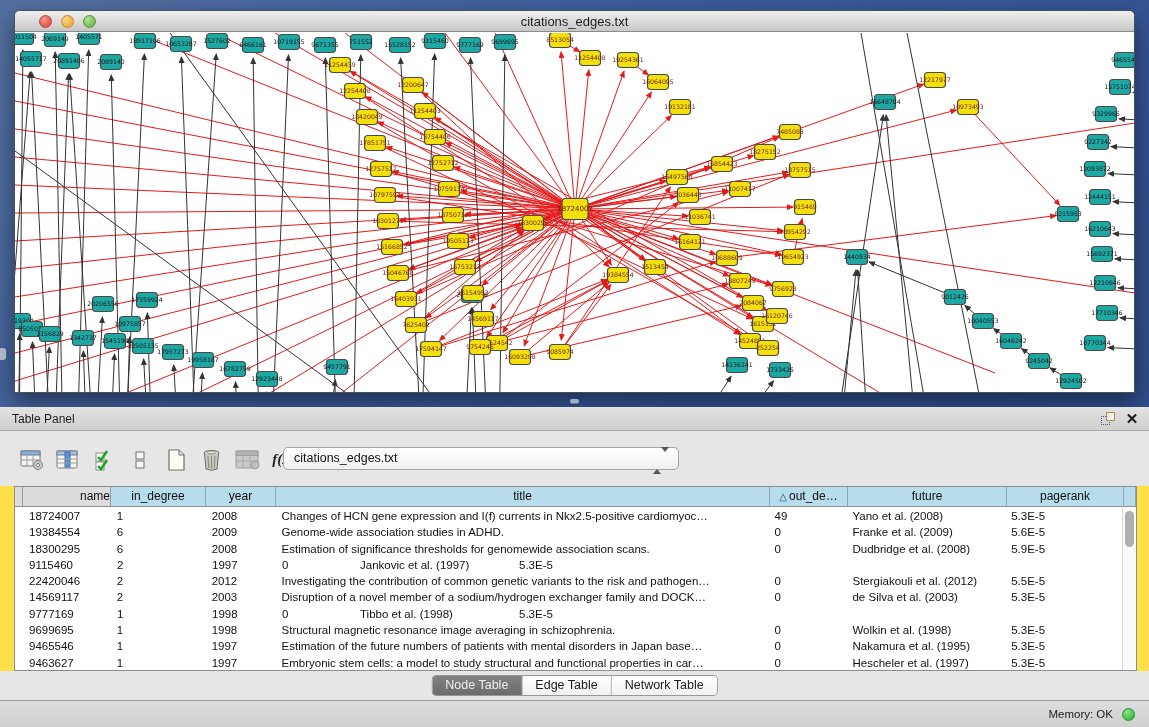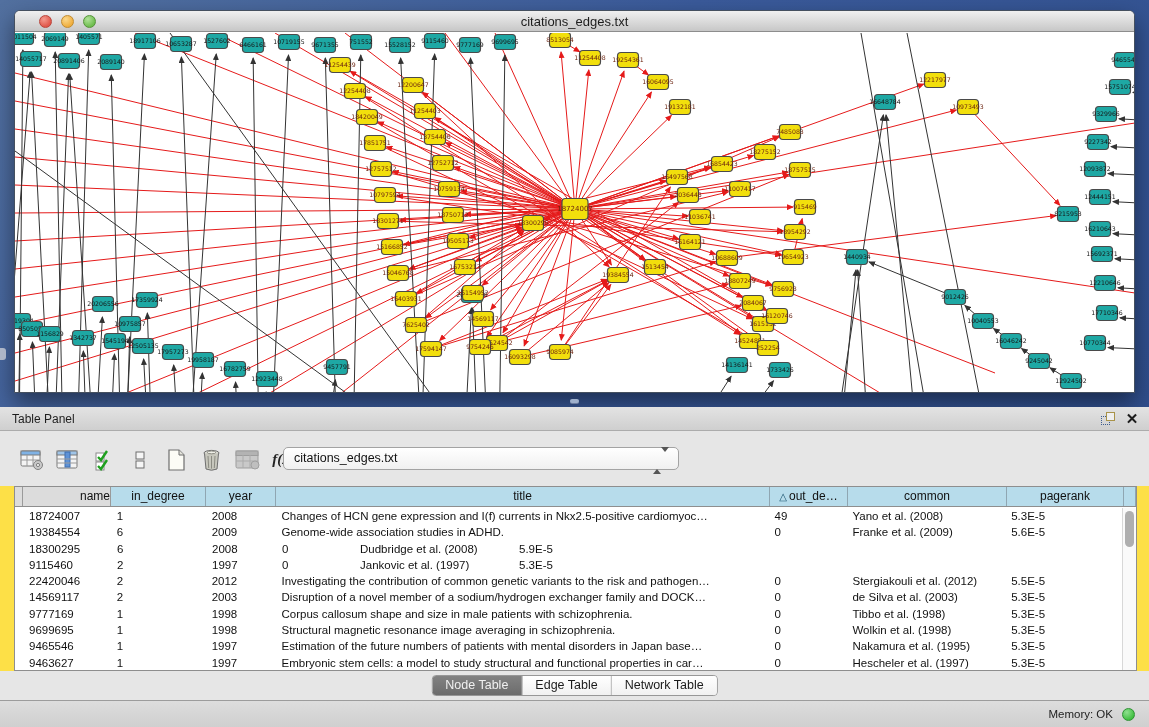--- a/index.html
+++ b/index.html
@@ -853,21 +853,21 @@
   </div>
 
   <div class="table-wrap">
     <div class="thead" id="thead">
         <div class="th gray" style="width:8px"></div>
         <div class="th gray" style="width:88px">name</div>
         <div class="th" style="width:95px">in_degree</div>
         <div class="th" style="width:70px">year</div>
         <div class="th" style="width:494px">title</div>
         <div class="th" style="width:78px"><span class="sortglyph">△</span>out_de…</div>
-        <div class="th" style="width:159px">common</div>
+        <div class="th" style="width:159px">future</div>
         <div class="th" style="width:117px">pagerank</div>
         <div class="th" style="flex:1"></div>
       </div>
     <div class="tbody" id="tbody">
         <div class="tr">
           <div class="td" style="width:8px;padding:0"></div>
           <div class="td" style="width:88px">18724007</div>
           <div class="td" style="width:95px">1</div>
           <div class="td" style="width:70px">2008</div>
           <div class="td" style="width:494px">Changes of HCN gene expression and I(f) currents in Nkx2.5-positive cardiomyoc…</div>
@@ -883,20 +883,21 @@
           <div class="td" style="width:494px">Genome-wide association studies in ADHD.</div>
           <div class="td" style="width:78px">0</div>
           <div class="td" style="width:159px">Franke et al. (2009)</div>
           <div class="td" style="width:117px">5.6E-5</div>
         </div>
         <div class="tr">
           <div class="td" style="width:8px;padding:0"></div>
           <div class="td" style="width:88px">18300295</div>
           <div class="td" style="width:95px">6</div>
           <div class="td" style="width:70px">2008</div>
+          <div class="td" style="width:494px">Estimation of significance thresholds for genomewide association scans.</div>
           <div class="td" style="width:78px">0</div>
           <div class="td" style="width:159px">Dudbridge et al. (2008)</div>
           <div class="td" style="width:117px">5.9E-5</div>
         </div>
         <div class="tr">
           <div class="td" style="width:8px;padding:0"></div>
           <div class="td" style="width:88px">9115460</div>
           <div class="td" style="width:95px">2</div>
           <div class="td" style="width:70px">1997</div>
           <div class="td" style="width:78px">0</div>
@@ -921,21 +922,20 @@
           <div class="td" style="width:494px">Disruption of a novel member of a sodium/hydrogen exchanger family and DOCK…</div>
           <div class="td" style="width:78px">0</div>
           <div class="td" style="width:159px">de Silva et al. (2003)</div>
           <div class="td" style="width:117px">5.3E-5</div>
         </div>
         <div class="tr">
           <div class="td" style="width:8px;padding:0"></div>
           <div class="td" style="width:88px">9777169</div>
           <div class="td" style="width:95px">1</div>
           <div class="td" style="width:70px">1998</div>
-          <div class="td" style="width:494px">Corpus callosum shape and size in male patients with schizophrenia.</div>
           <div class="td" style="width:78px">0</div>
           <div class="td" style="width:159px">Tibbo et al. (1998)</div>
           <div class="td" style="width:117px">5.3E-5</div>
         </div>
         <div class="tr">
           <div class="td" style="width:8px;padding:0"></div>
           <div class="td" style="width:88px">9699695</div>
           <div class="td" style="width:95px">1</div>
           <div class="td" style="width:70px">1998</div>
           <div class="td" style="width:494px">Structural magnetic resonance image averaging in schizophrenia.</div>

